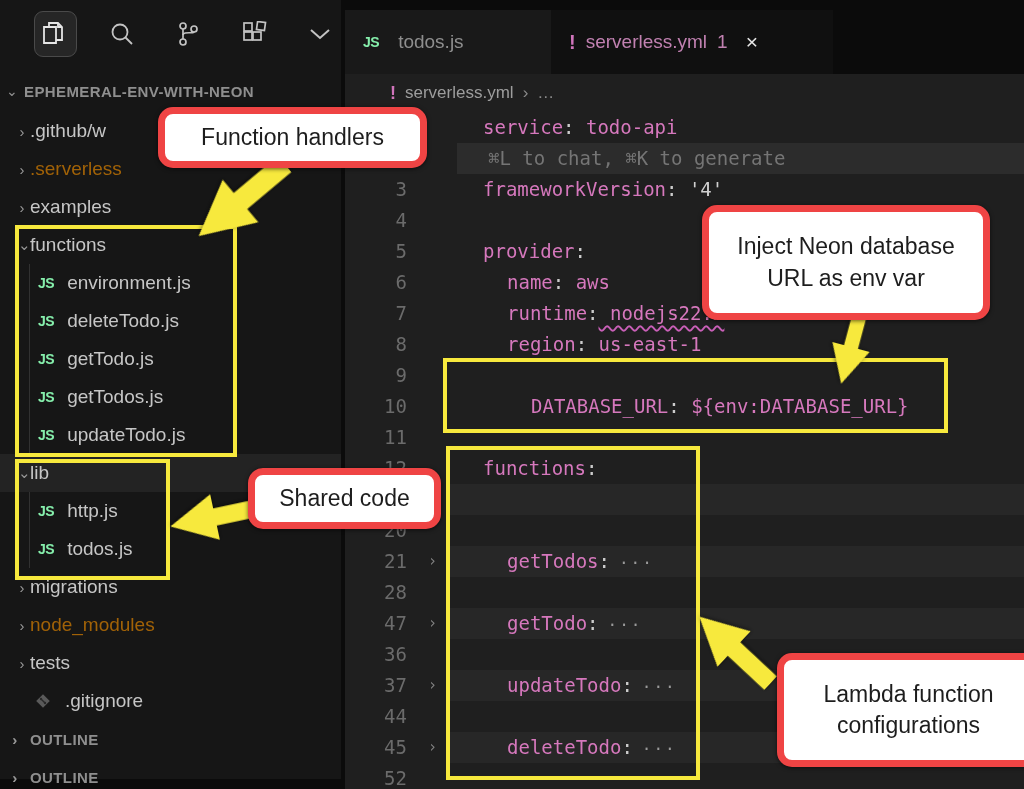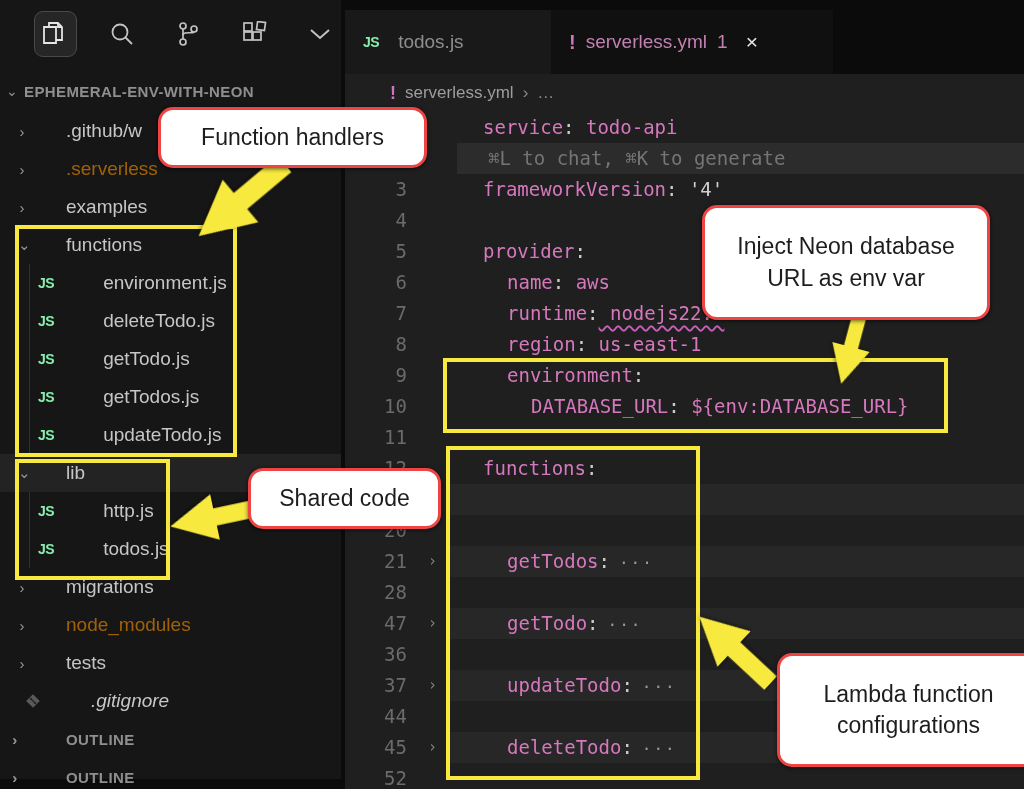--- a/index.html
+++ b/index.html
@@ -23,27 +23,27 @@
   .explorer-header .chev { width:24px; text-align:center; font-weight:normal;
                            color:#8f8f8f; font-size:14px; }
 
   .tree { position:absolute; left:0; top:112px; width:341px; }
   .trow { position:relative; height:38px; display:flex; align-items:center;
           font-size:19px; color:#c6c6c6; }
   .trow.hl { background:#232323; }
   .trow.dim .tlabel { color:#a16207; }
   .trow .chev { width:26px; padding-left:18px; color:#9a9a9a; font-size:15px;
                 flex:0 0 auto; text-align:center; }
-  .trow .tlabel { padding-left:4px; white-space:nowrap;margin-left:36px; }
+  .trow .tlabel { padding-left:4px; white-space:nowrap; }
   .trow.js { padding-left:38px; }
   .trow.js .guide { position:absolute; left:29px; top:0; bottom:0; width:1px;
                     background:#313131; }
   .jsb { color:#86efac; font-weight:bold; font-size:14px; letter-spacing:-.5px;
          margin-right:9px; font-family:"Liberation Sans", sans-serif; }
-  .trow.git { padding-left:24px;font-style:italic; }
+  .trow.git { padding-left:34px; }
   .trow.git .gicon { margin-right:9px; display:flex; }
   .trow.section { font-weight:bold; font-size:15px; color:#8f8f8f;
                   letter-spacing:.4px; }
   .trow.section .chev { padding-left:4px; }
 
   
   .tabstrip { position:absolute; left:345px; top:10px; width:679px; height:64px;
               display:flex; background:#0b0b0b; }
   .tab { height:64px; display:flex; align-items:center; padding:0 18px;
          font-size:19px; gap:10px; }
@@ -75,21 +75,21 @@
                            top:0; bottom:0; background:#2c2c2c; }
   .k { color:#d678bd; } .c { color:#cccccc; } .v { color:#d678bd; }
   .v.str { color:#d0d0d0; }
   .v.squig { text-decoration:underline wavy #c95fb8 2px;
              text-underline-offset:5px; }
   .fmark { color:#9a9a9a; letter-spacing:2px; margin-left:9px; font-size:16px; }
   .ghosttext { color:#757575; padding-left:30px; }
 
   
   .ybox { position:absolute; border:4px solid #f7e93d; z-index:5; }
-  .callout { position:absolute; background:#ffffff; border:3px solid #ef4444;
+  .callout { position:absolute; background:#ffffff; border:7px solid #ef4444;
              border-radius:15px; z-index:8; display:flex; flex-direction:column;
              align-items:center; justify-content:center; color:#1d1d1d;
              font-size:23px; line-height:1.35; text-align:center;
              box-shadow:0 1px 4px rgba(0,0,0,.6); }
   .arrow { position:absolute; z-index:7;
            filter:drop-shadow(0 1px 2px rgba(0,0,0,.5)); }
 </style>
 </head>
 <body>
 
@@ -288,21 +288,20 @@
           <span class="lcode" style="padding-left: 49px;"><span class="k">runtime</span><span class="c">:</span><span class="v squig"> nodejs22.x</span></span>
         </div>
         <div class="cl">
           <span class="lnum">8</span>
           <span class="lfold"></span>
           <span class="lcode" style="padding-left: 49px;"><span class="k">region</span><span class="c">:</span><span class="v"> us-east-1</span></span>
         </div>
         <div class="cl">
           <span class="lnum">9</span>
           <span class="lfold"></span>
-          <span class="lcode" style="padding-left: 49px;"><span class="k">environment</span><span class="c">:</span></span>
         </div>
         <div class="cl">
           <span class="lnum">10</span>
           <span class="lfold"></span>
           <span class="lcode" style="padding-left: 73px;"><span class="k">DATABASE_URL</span><span class="c">:</span><span class="v"> ${env:DATABASE_URL}</span></span>
         </div>
         <div class="cl">
           <span class="lnum">11</span>
           <span class="lfold"></span>
           <span class="lcode"></span>

